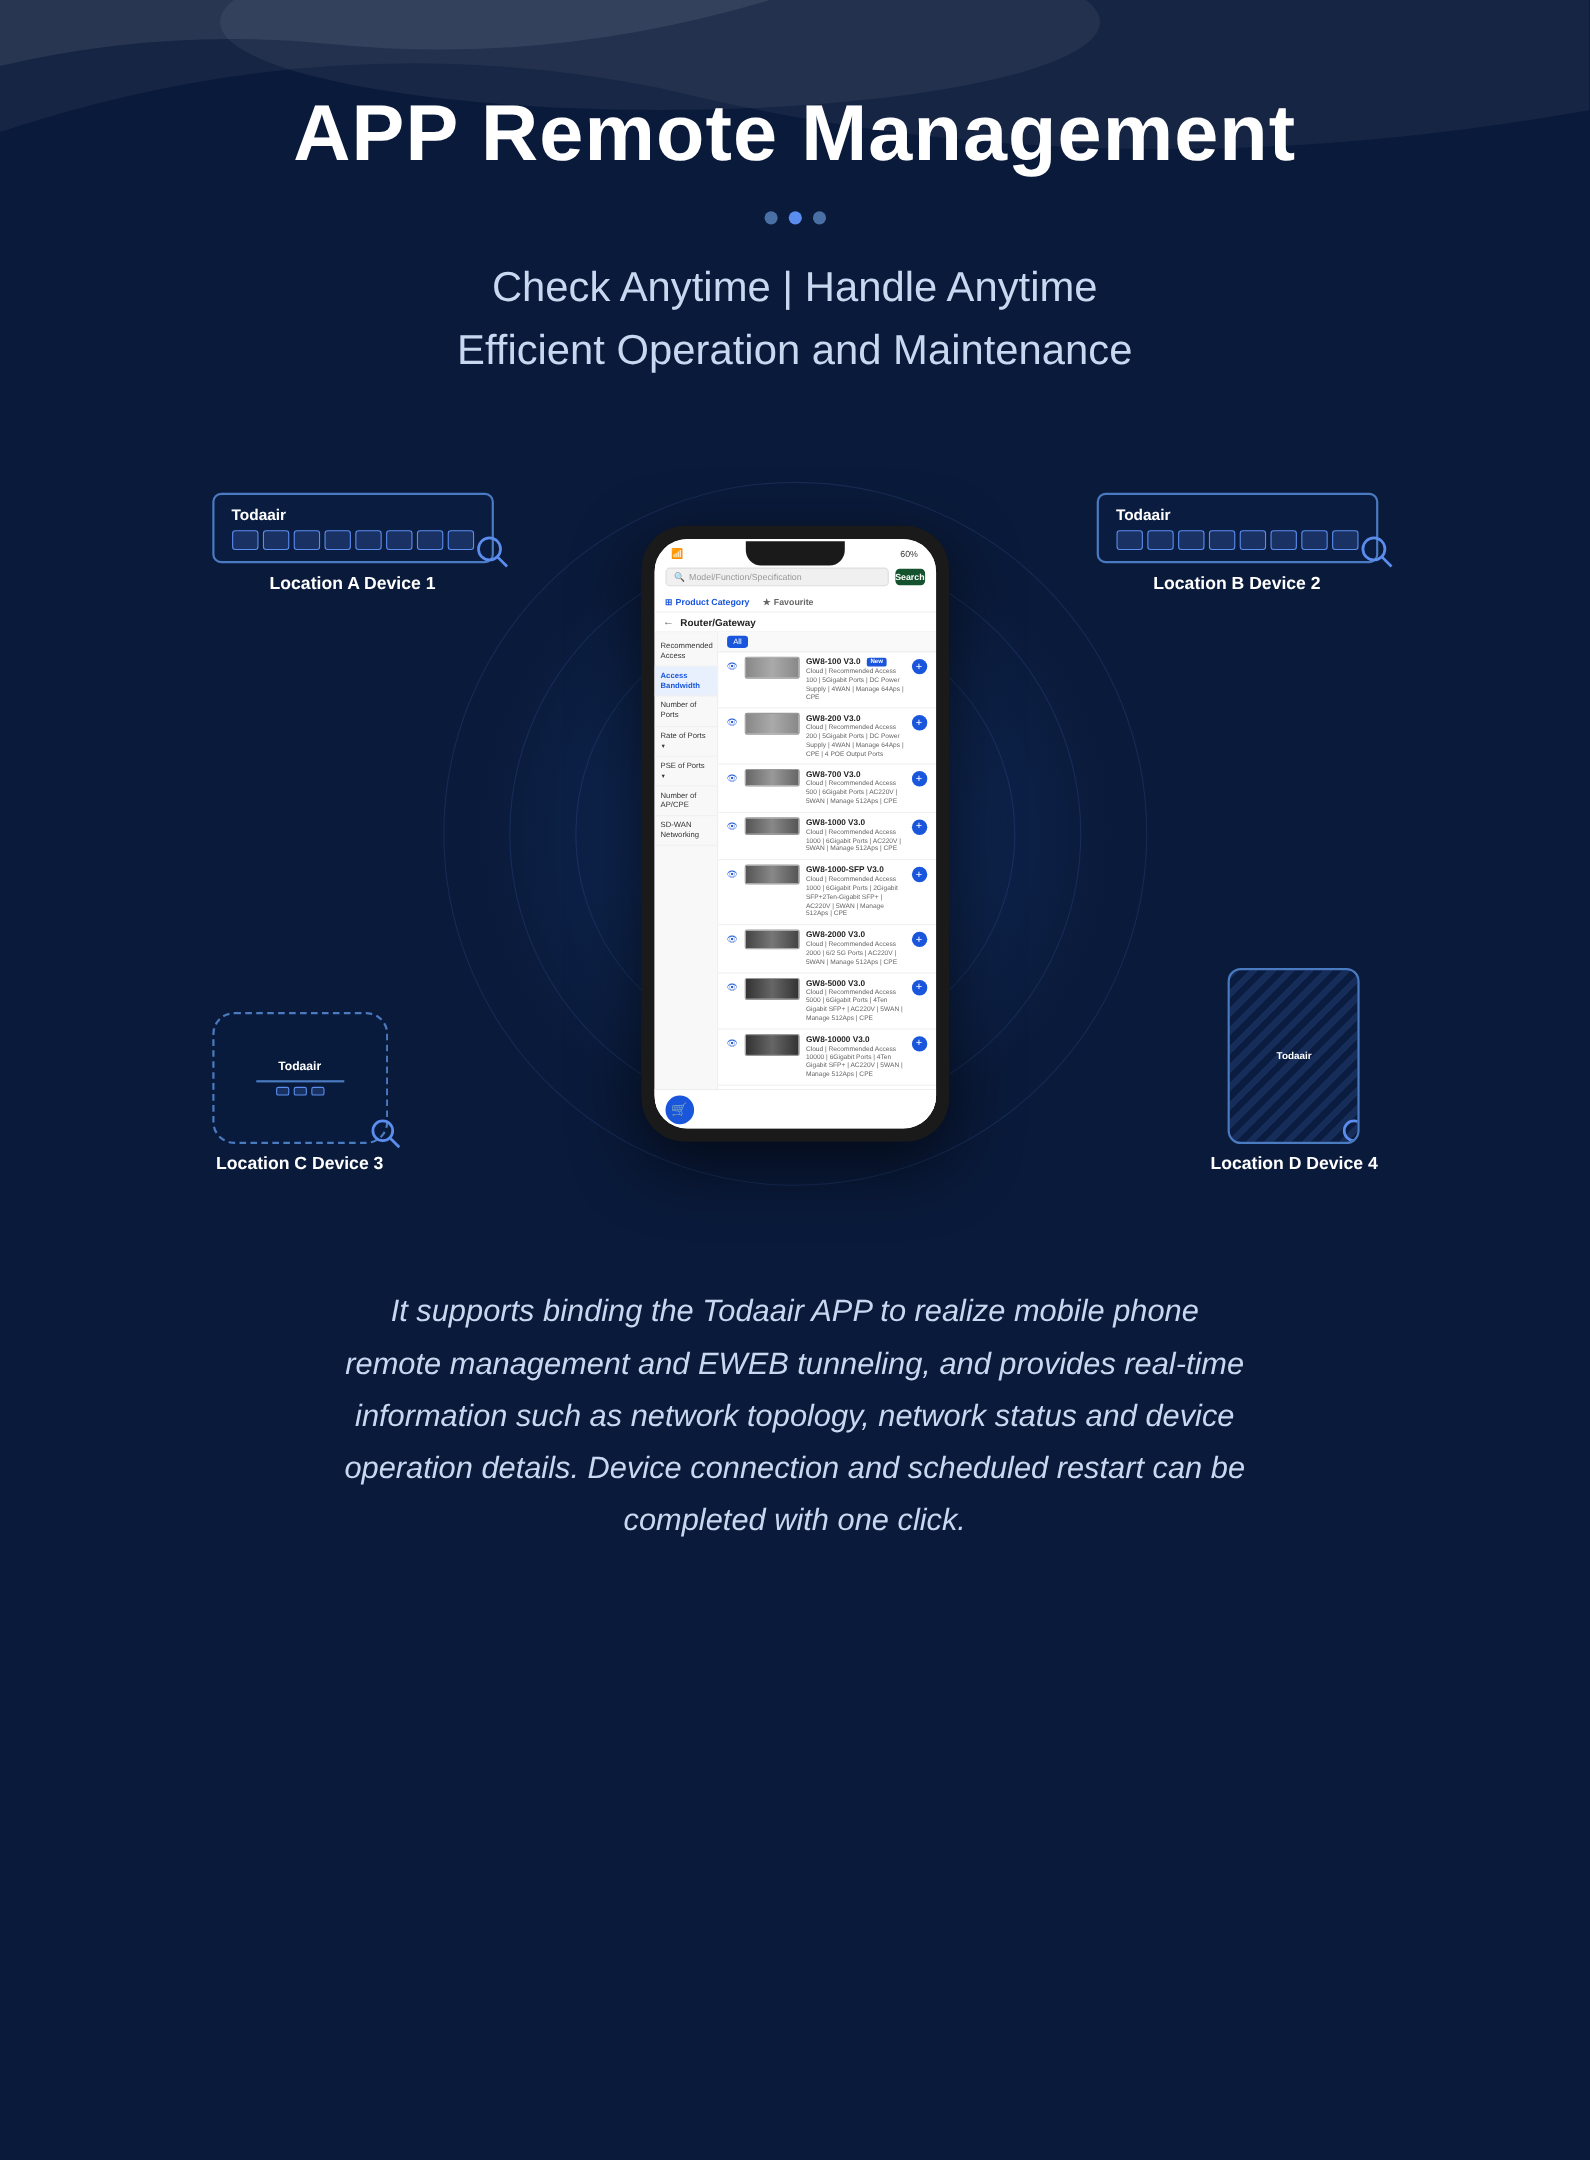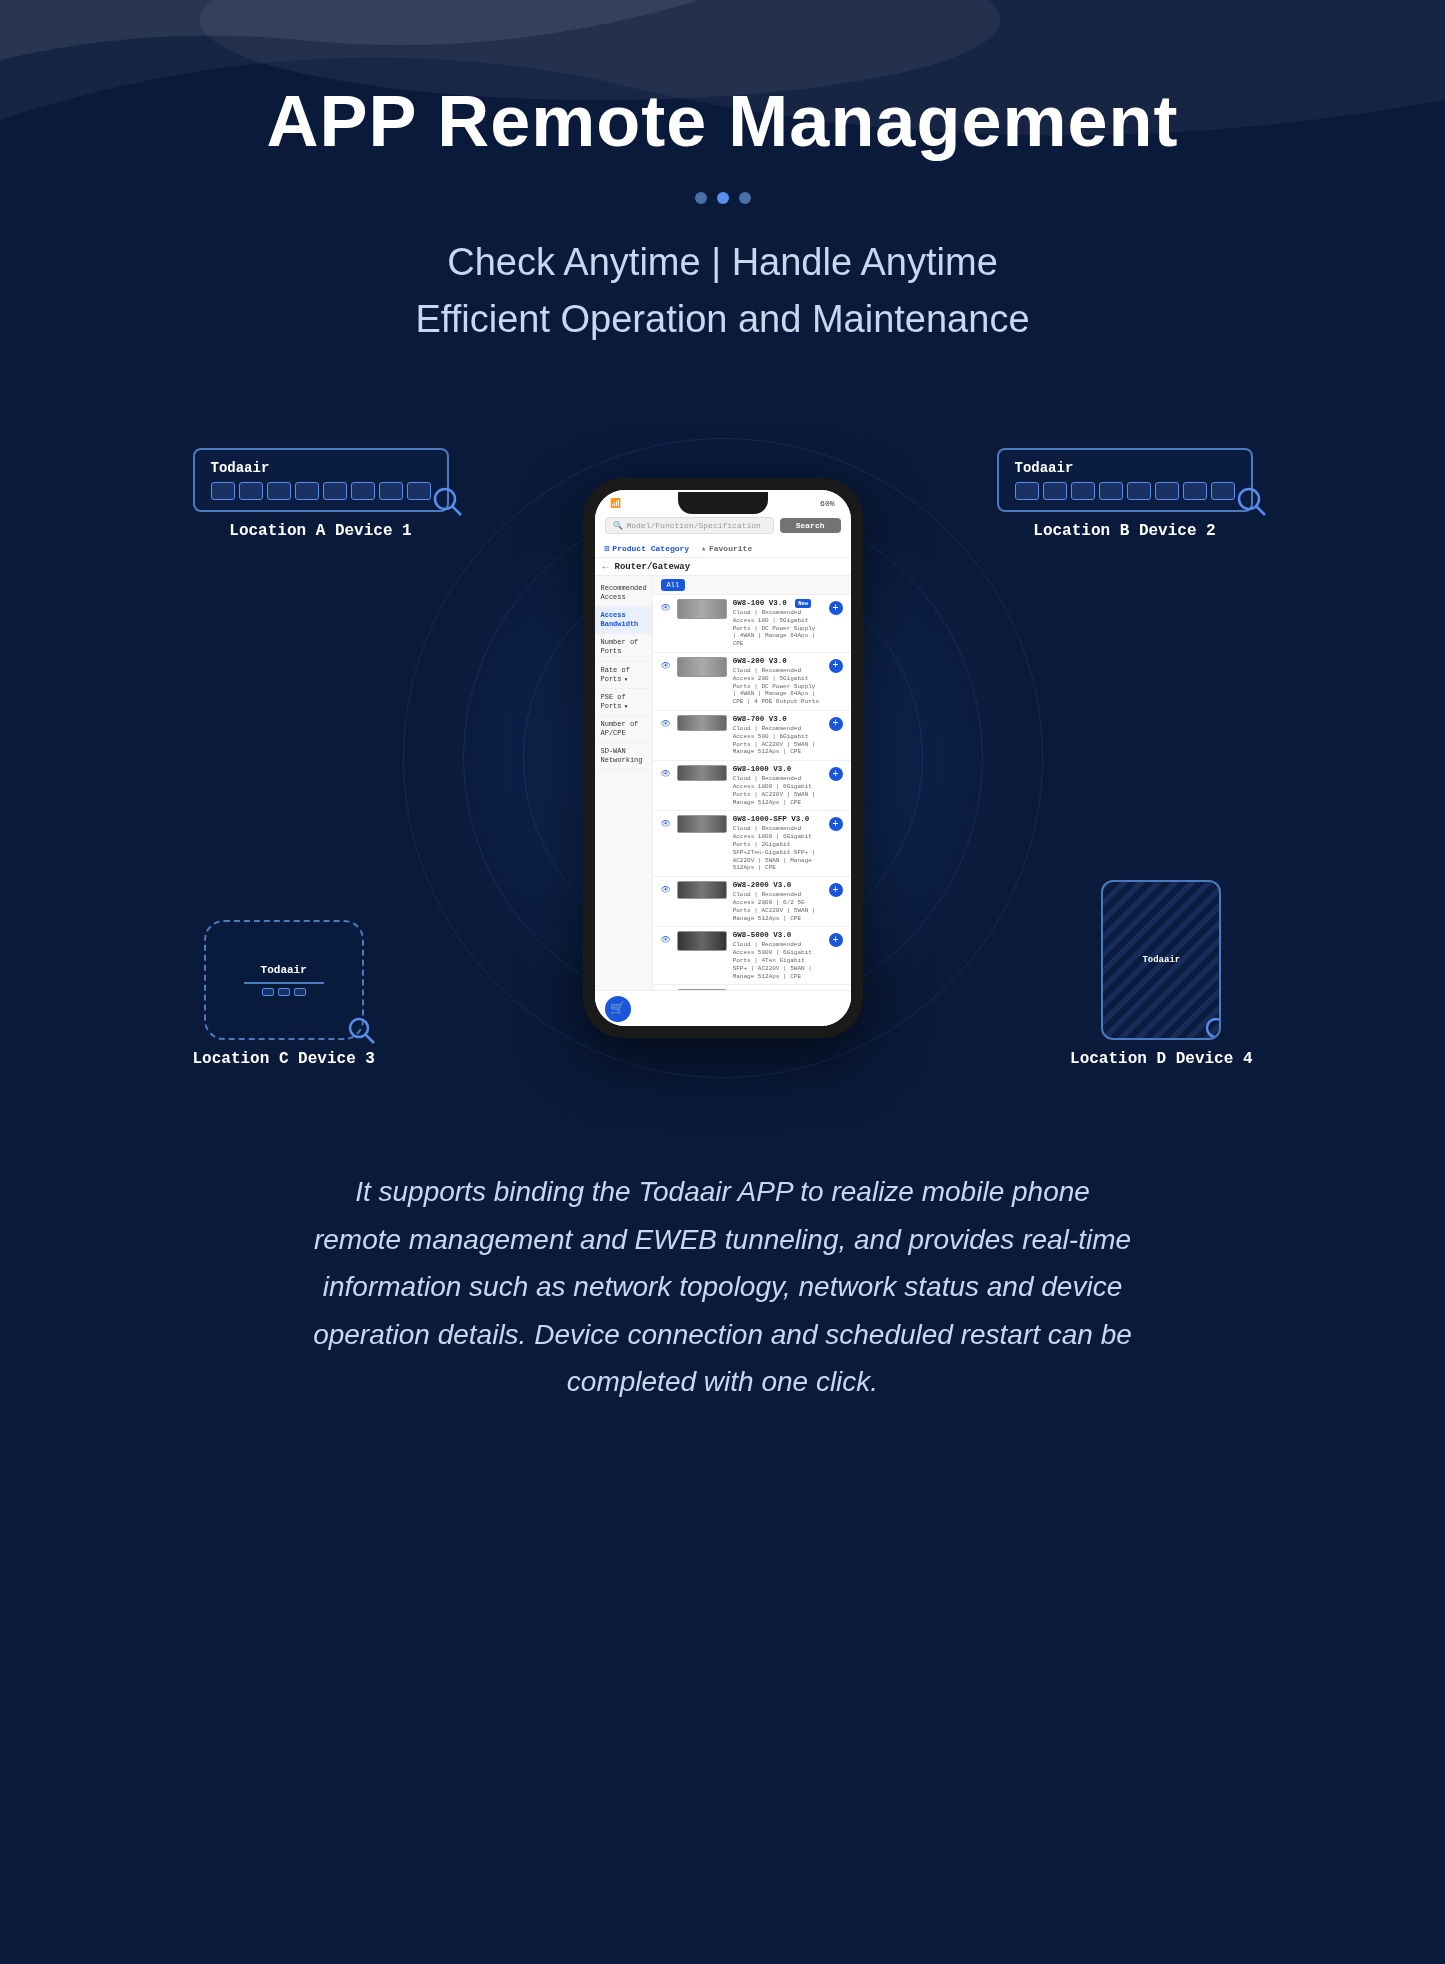--- a/index.html
+++ b/index.html
@@ -75,21 +75,20 @@
 
     
     .phone-section {
       position: relative;
       width: 1100px;
       height: 700px;
       display: flex;
       justify-content: center;
       align-items: center;
       margin-bottom: 60px;
-      font-family: Liberation Mono, monospace;
     }
 
     
     .glow-circle {
       position: absolute;
       width: 580px;
       height: 580px;
       border-radius: 50%;
       background: radial-gradient(circle, rgba(30,80,160,0.4) 0%, rgba(10,26,58,0) 70%);
       z-index: 1;
@@ -255,24 +254,24 @@
       border-radius: 4px;
       padding: 3px 8px;
       font-size: 8px;
       color: #999;
       display: flex;
       align-items: center;
       gap: 3px;
     }
 
     .search-btn-phone {
-      background: #737373;
+      background: #14532d;
       color: #fff;
       font-size: 8px;
-      padding: 3px 16px;
+      padding: 3px 0;
       border-radius: 4px;
       font-weight: bold;
     }
 
     .phone-tabs {
       background: #fff;
       border-bottom: 1px solid #eee;
       display: flex;
       align-items: center;
       padding: 4px 10px;

